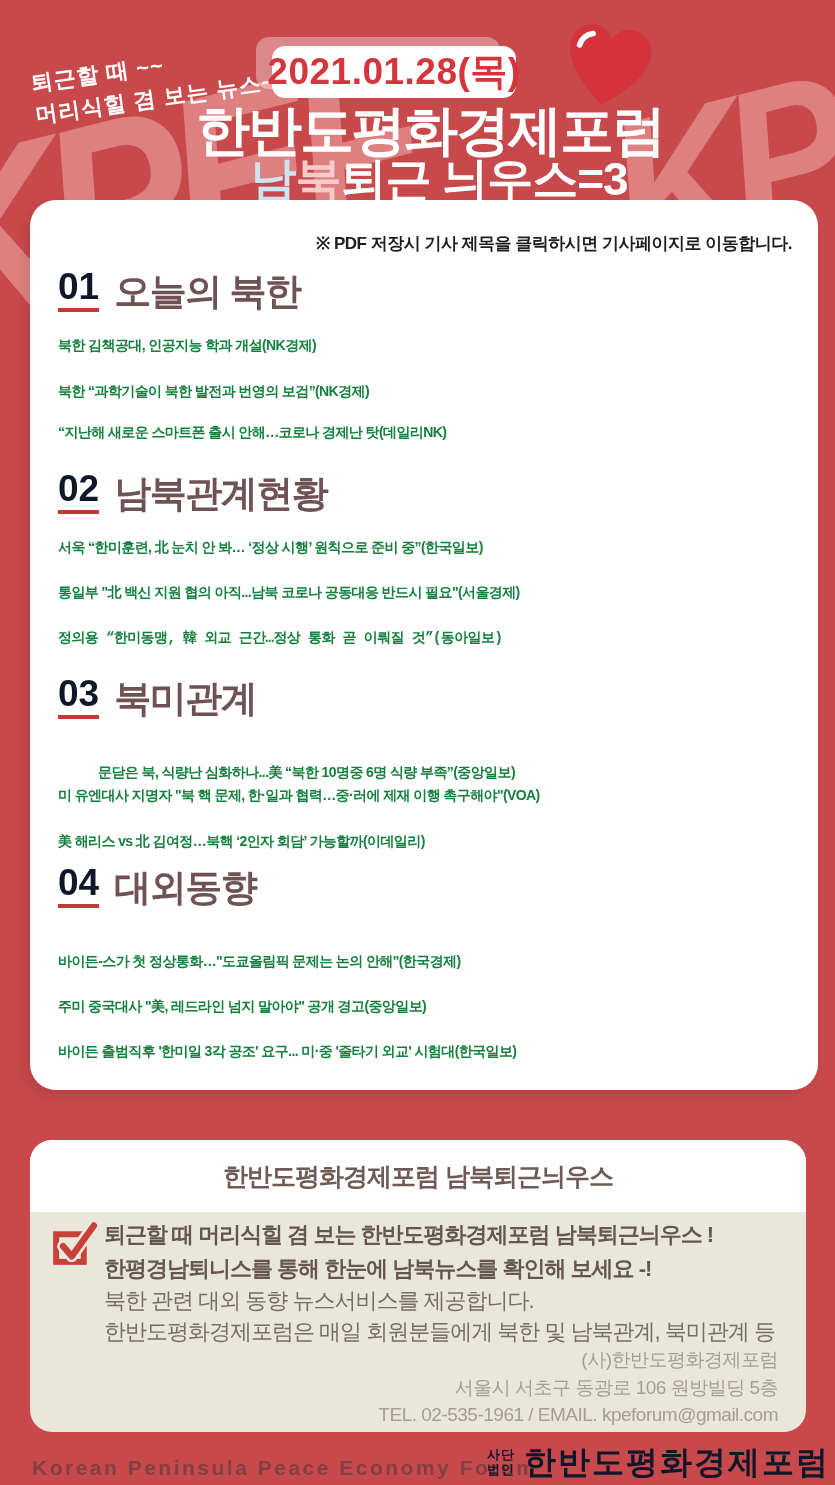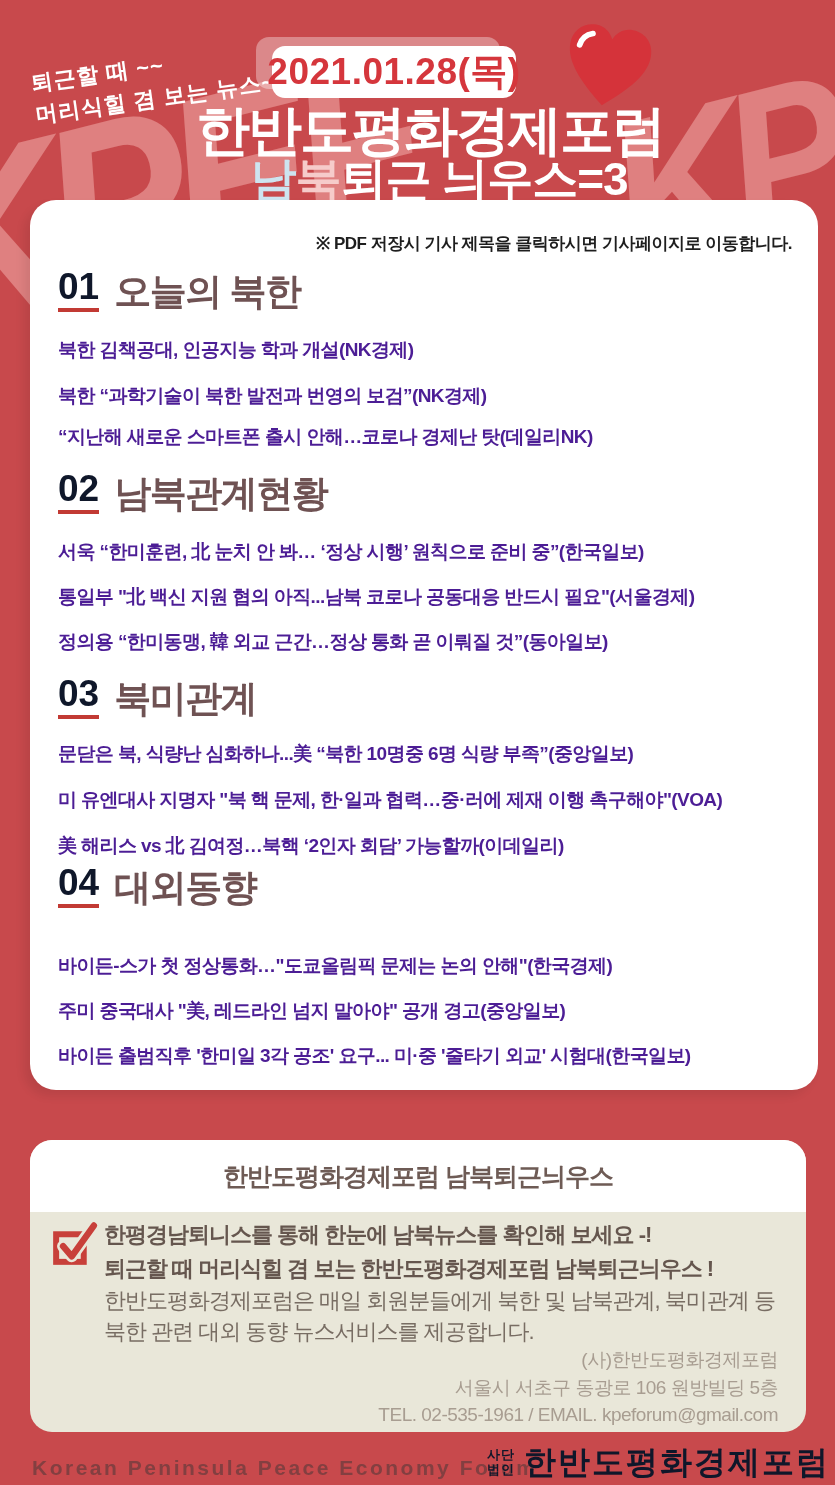--- a/index.html
+++ b/index.html
@@ -57,28 +57,28 @@
     font-size:17px; font-weight:700; color:#1e1e1e; letter-spacing:-0.5px;
   }
   .sec-head { position:absolute; left:28px; display:flex; align-items:flex-end; gap:15px; }
   .sec-num {
     font-size:37px; font-weight:800; color:#0f172a; line-height:1;
     border-bottom:4px solid #c23a34; padding-bottom:3px;
   }
   .sec-title { font-size:37px; font-weight:800; color:#6f5253; letter-spacing:-1.5px; line-height:1; padding-bottom:2px; }
   .news-item {
     position:absolute; left:28px; white-space:nowrap; cursor:pointer;
-    font-size:19px; font-weight:700; color:#4c1d95; letter-spacing:-0.6px;
+    font-size:14px; font-weight:700; color:#15803d; letter-spacing:-0.6px;
   }
   .s1 .sec-head { top:68px; }
   .s1 .i0 { top:137px; } .s1 .i1 { top:183px; } .s1 .i2 { top:224px; }
   .s2 .sec-head { top:270px; }
-  .s2 .i0 { top:339px; } .s2 .i1 { top:384px; } .s2 .i2 { top:429px; }
+  .s2 .i0 { top:339px; } .s2 .i1 { top:384px; } .s2 .i2 { top:429px;font-family:Liberation Mono, monospace; }
   .s3 .sec-head { top:475px; }
-  .s3 .i0 { top:541px; } .s3 .i1 { top:587px; } .s3 .i2 { top:633px; }
+  .s3 .i0 { top:564px;margin-left:40px; } .s3 .i1 { top:587px; } .s3 .i2 { top:633px; }
   .s4 .sec-head { top:664px; }
   .s4 .i0 { top:753px; } .s4 .i1 { top:798px; } .s4 .i2 { top:843px; }
 
   
   .bottom-card {
     position:absolute; left:30px; top:1140px; width:776px; height:292px;
     border-radius:22px; overflow:hidden; background:#e9e7d9;
   }
   .banner {
     height:72px; background:#ffffff;
@@ -183,24 +183,24 @@
     <div class="banner">한반도평화경제포럼 남북퇴근늬우스</div>
     <div class="beige-body">
       <div class="check-wrap">
         <svg viewBox="0 0 100 100" width="46" height="46">
           <rect x="9" y="31" width="60" height="60" fill="none" stroke="#c8403a" stroke-width="13"></rect>
           <polyline points="24,57 43,79 91,12" fill="none" stroke="#e9e7d9" stroke-width="26" stroke-linecap="round" stroke-linejoin="round"></polyline>
           <polyline points="24,57 43,79 91,12" fill="none" stroke="#c8403a" stroke-width="14" stroke-linecap="round" stroke-linejoin="round"></polyline>
         </svg>
       </div>
       <div class="promo">
+        <div class="promo-bold">퇴근할 때 머리식힐 겸 보는 한반도평화경제포럼 남북퇴근늬우스 !</div>
         <div class="promo-bold">한평경남퇴니스를 통해 한눈에 남북뉴스를 확인해 보세요 -!</div>
-        <div class="promo-bold">퇴근할 때 머리식힐 겸 보는 한반도평화경제포럼 남북퇴근늬우스 !</div>
+        <div class="promo-reg">북한 관련 대외 동향 뉴스서비스를 제공합니다.</div>
         <div class="promo-reg">한반도평화경제포럼은 매일 회원분들에게 북한 및 남북관계, 북미관계 등</div>
-        <div class="promo-reg">북한 관련 대외 동향 뉴스서비스를 제공합니다.</div>
       </div>
       <div class="contact">
         <div>(사)한반도평화경제포럼</div>
         <div>서울시 서초구 동광로 106 원방빌딩 5층</div>
         <div>TEL. 02-535-1961 / EMAIL. kpeforum@gmail.com</div>
       </div>
     </div>
   </div>
 
   <div class="footer-en">Korean Peninsula Peace Economy Forum</div>

